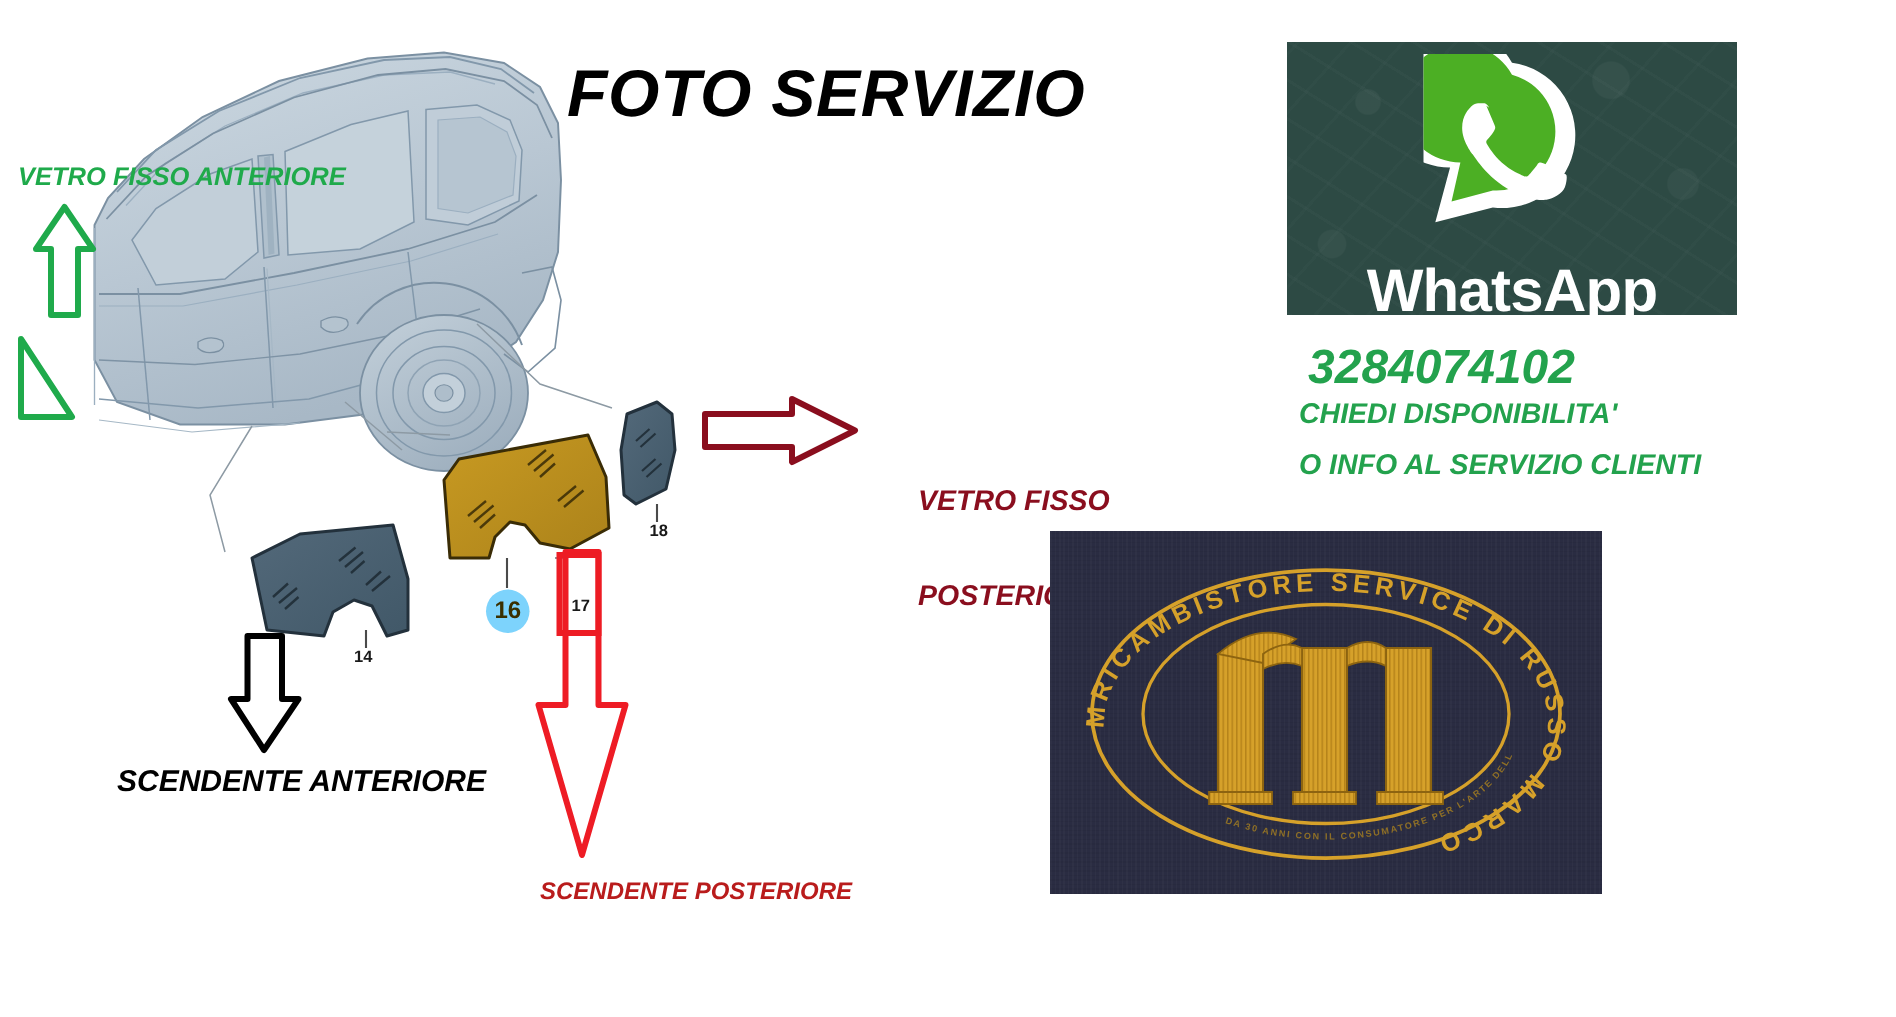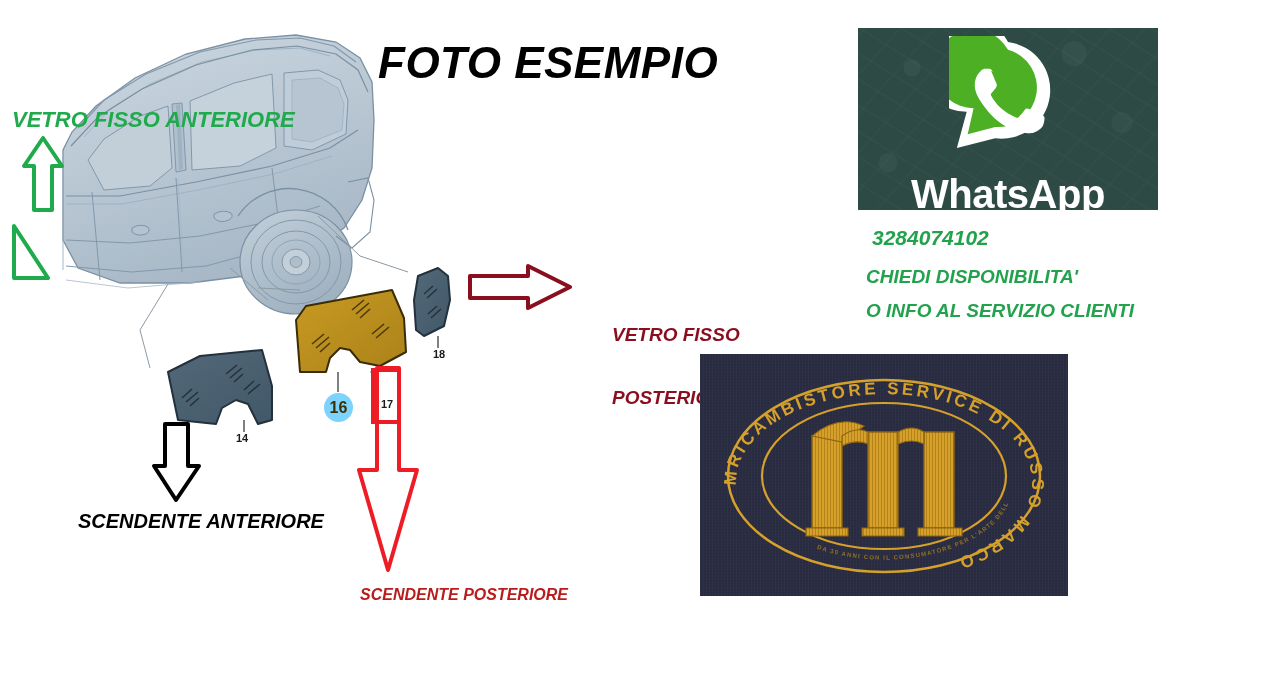--- a/index.html
+++ b/index.html
@@ -36,21 +36,21 @@
 
   
   .annot {
     font-weight: bold;
     font-style: italic;
     white-space: pre;
     line-height: 1.12;
   }
   #label-vetro-fisso-anteriore {
     left: 12px; top: 108px;
-    font-size: 22px;
+    font-size: 17px;
     color: #1faa4b;
   }
   #label-vetro-fisso-posteriore {
     left: 612px; top: 281px;
     font-size: 19px;
     color: #8a0e1e;
   }
   #label-scendente-anteriore {
     left: 78px; top: 510px;
     font-size: 20px;
@@ -87,21 +87,21 @@
     color: #ffffff;
     font-size: 40px;
     font-weight: bold;
     letter-spacing: -0.5px;
     margin-top: 24px;
   }
 
   
   #phone-number {
     left: 872px; top: 226px;
-    font-size: 21px;
+    font-size: 32px;
     font-weight: bold;
     font-style: italic;
     color: #23a24d;
     white-space: nowrap;
   }
   #contact-line-1 {
     left: 866px; top: 266px;
     font-size: 19px;
     font-weight: bold;
     font-style: italic;
@@ -306,21 +306,21 @@
       <path d="M377 368 L399 368 L399 470 L417 470 L388 570 L359 470 L377 470 Z" fill="#ffffff" stroke="#ee1c25" stroke-width="4" stroke-linejoin="round"></path>
     </g>
   </svg>
 
   <div class="abs partnum" id="part-label-14">14</div>
   <div class="abs" id="part-badge-16">16</div>
   <div class="abs" id="part-17-highlight"></div>
   <div class="abs partnum" id="part-label-17">17</div>
   <div class="abs partnum" id="part-label-18">18</div>
 
-  <div class="abs" id="foto-esempio-title">FOTO ESEMPIO</div>
+  <div class="abs" id="foto-esempio-title">FOTO SERVIZIO</div>
 
   <div class="abs annot" id="label-vetro-fisso-anteriore">VETRO FISSO ANTERIORE</div>
 
   <div class="abs annot" id="label-vetro-fisso-posteriore">
     <div>VETRO FISSO</div>
     <div>POSTERIORE</div>
   </div>
 
   <div class="abs annot" id="label-scendente-anteriore">SCENDENTE ANTERIORE</div>
 

